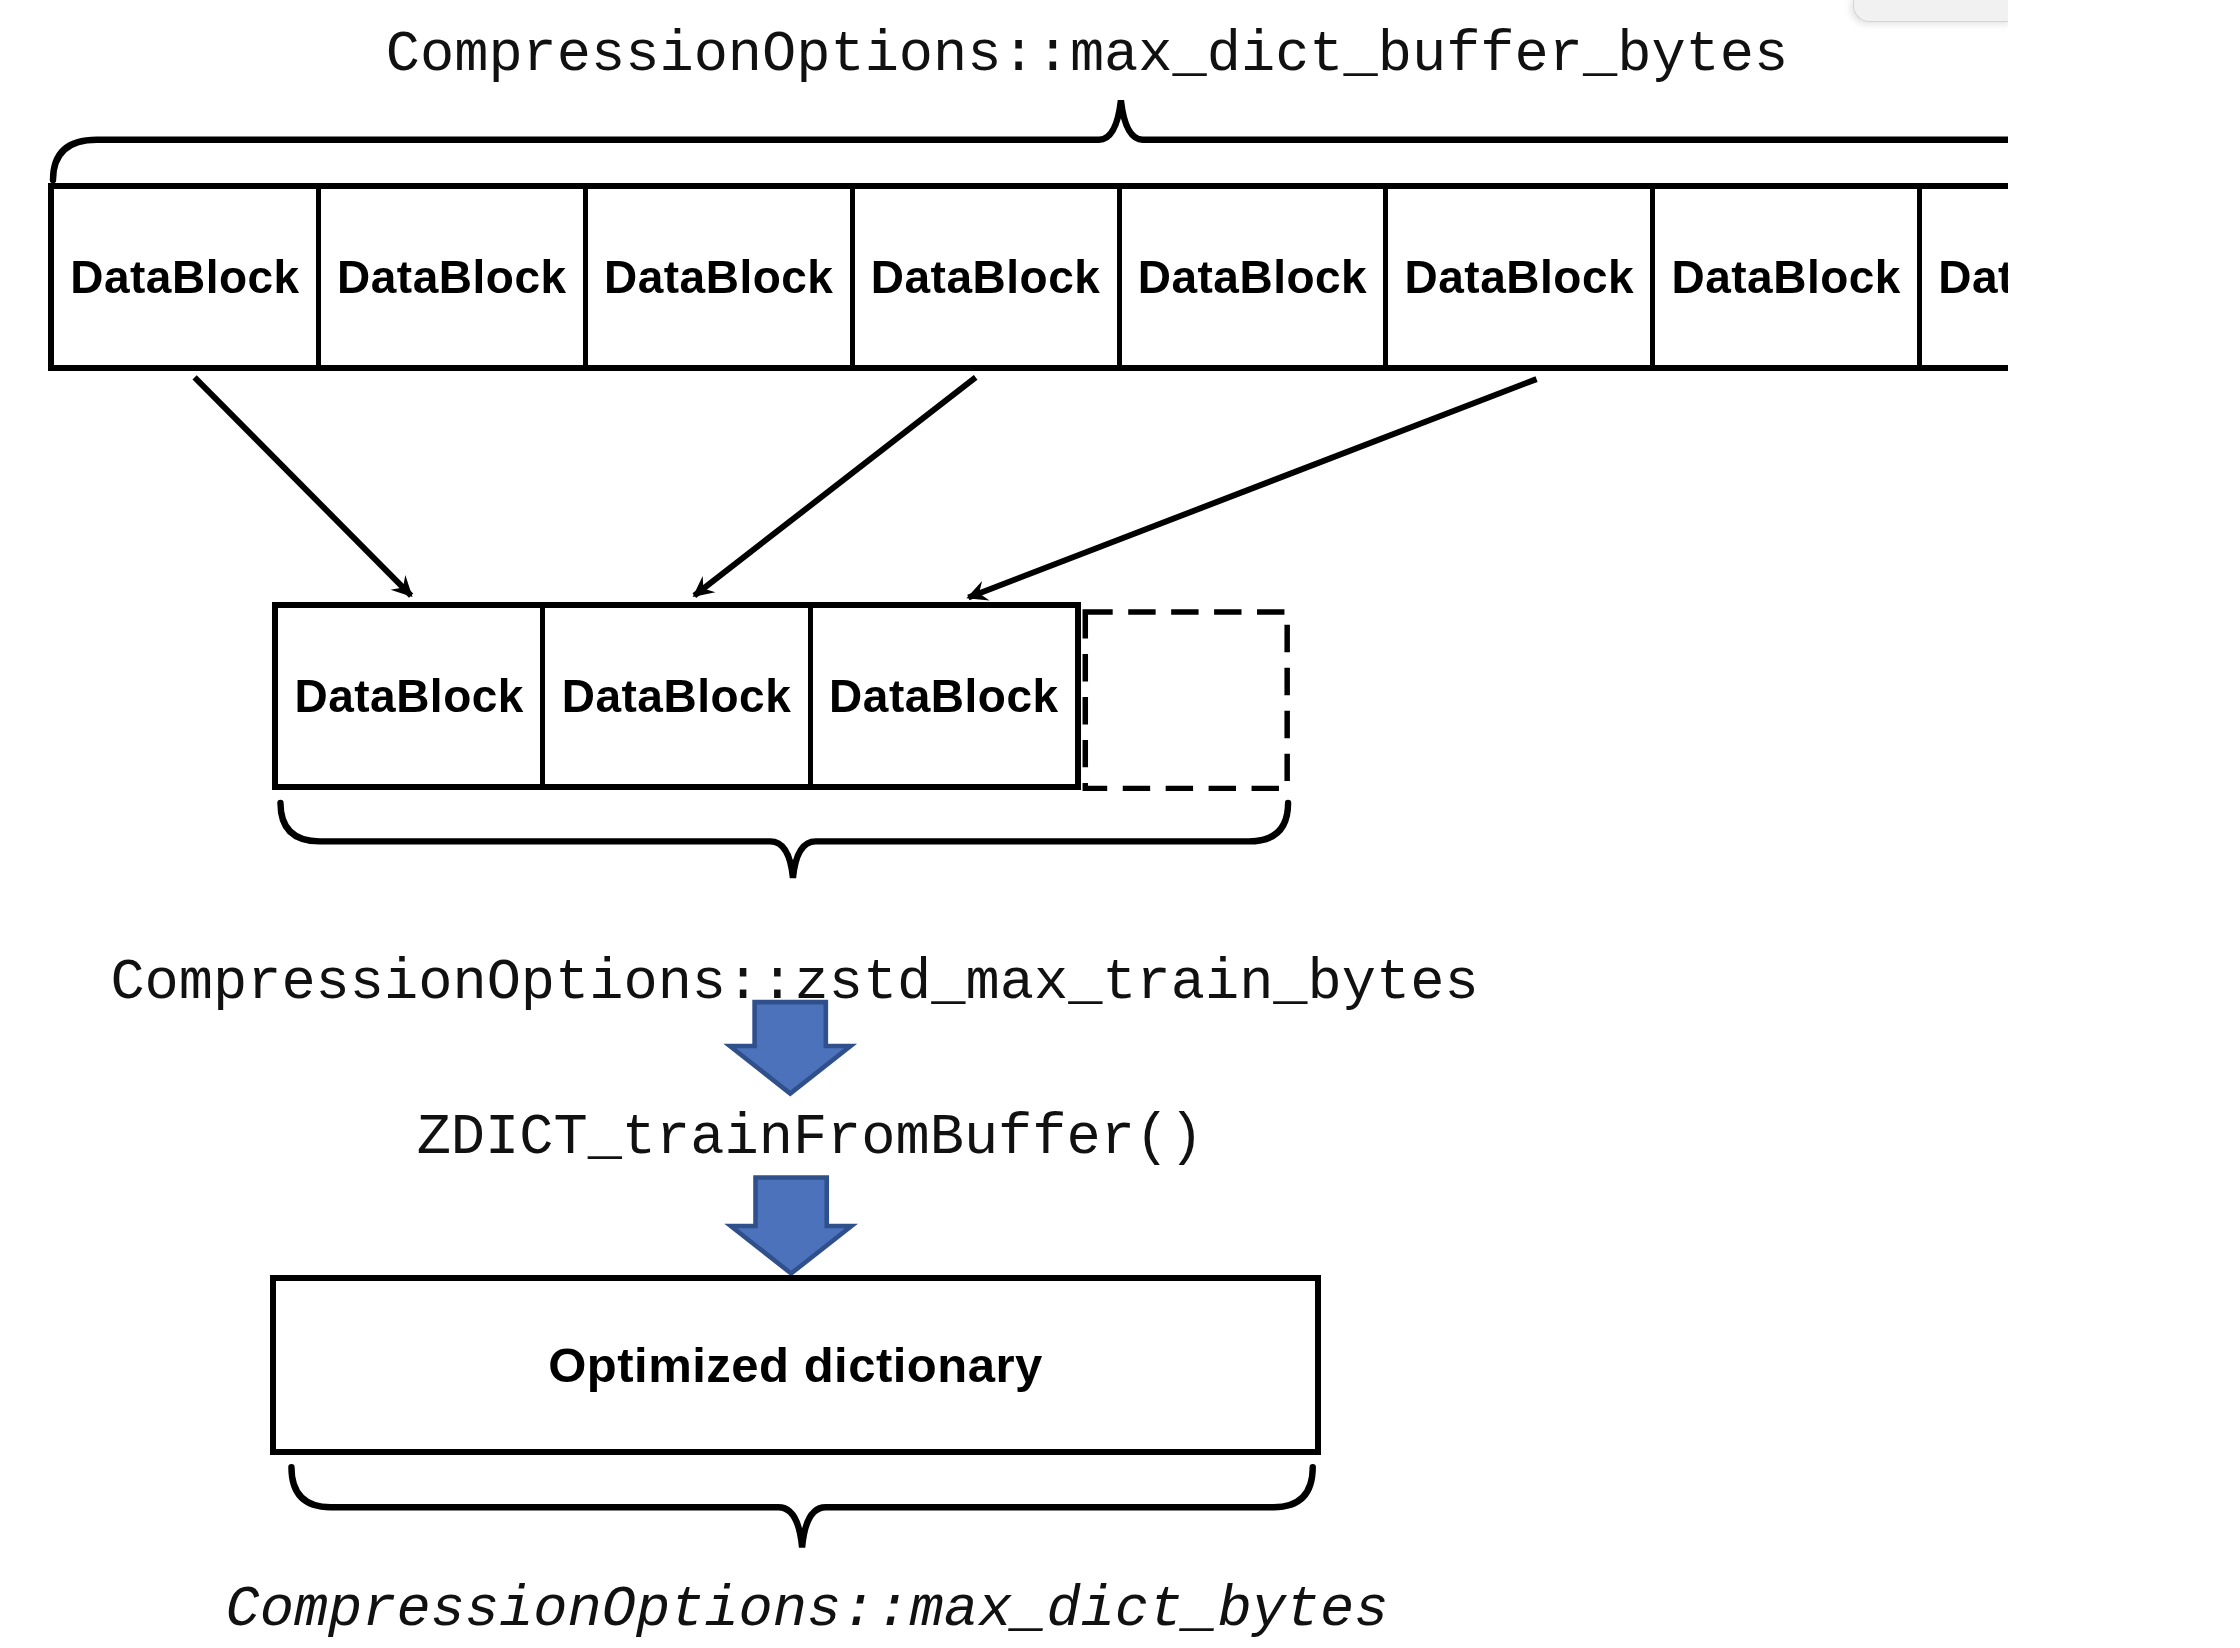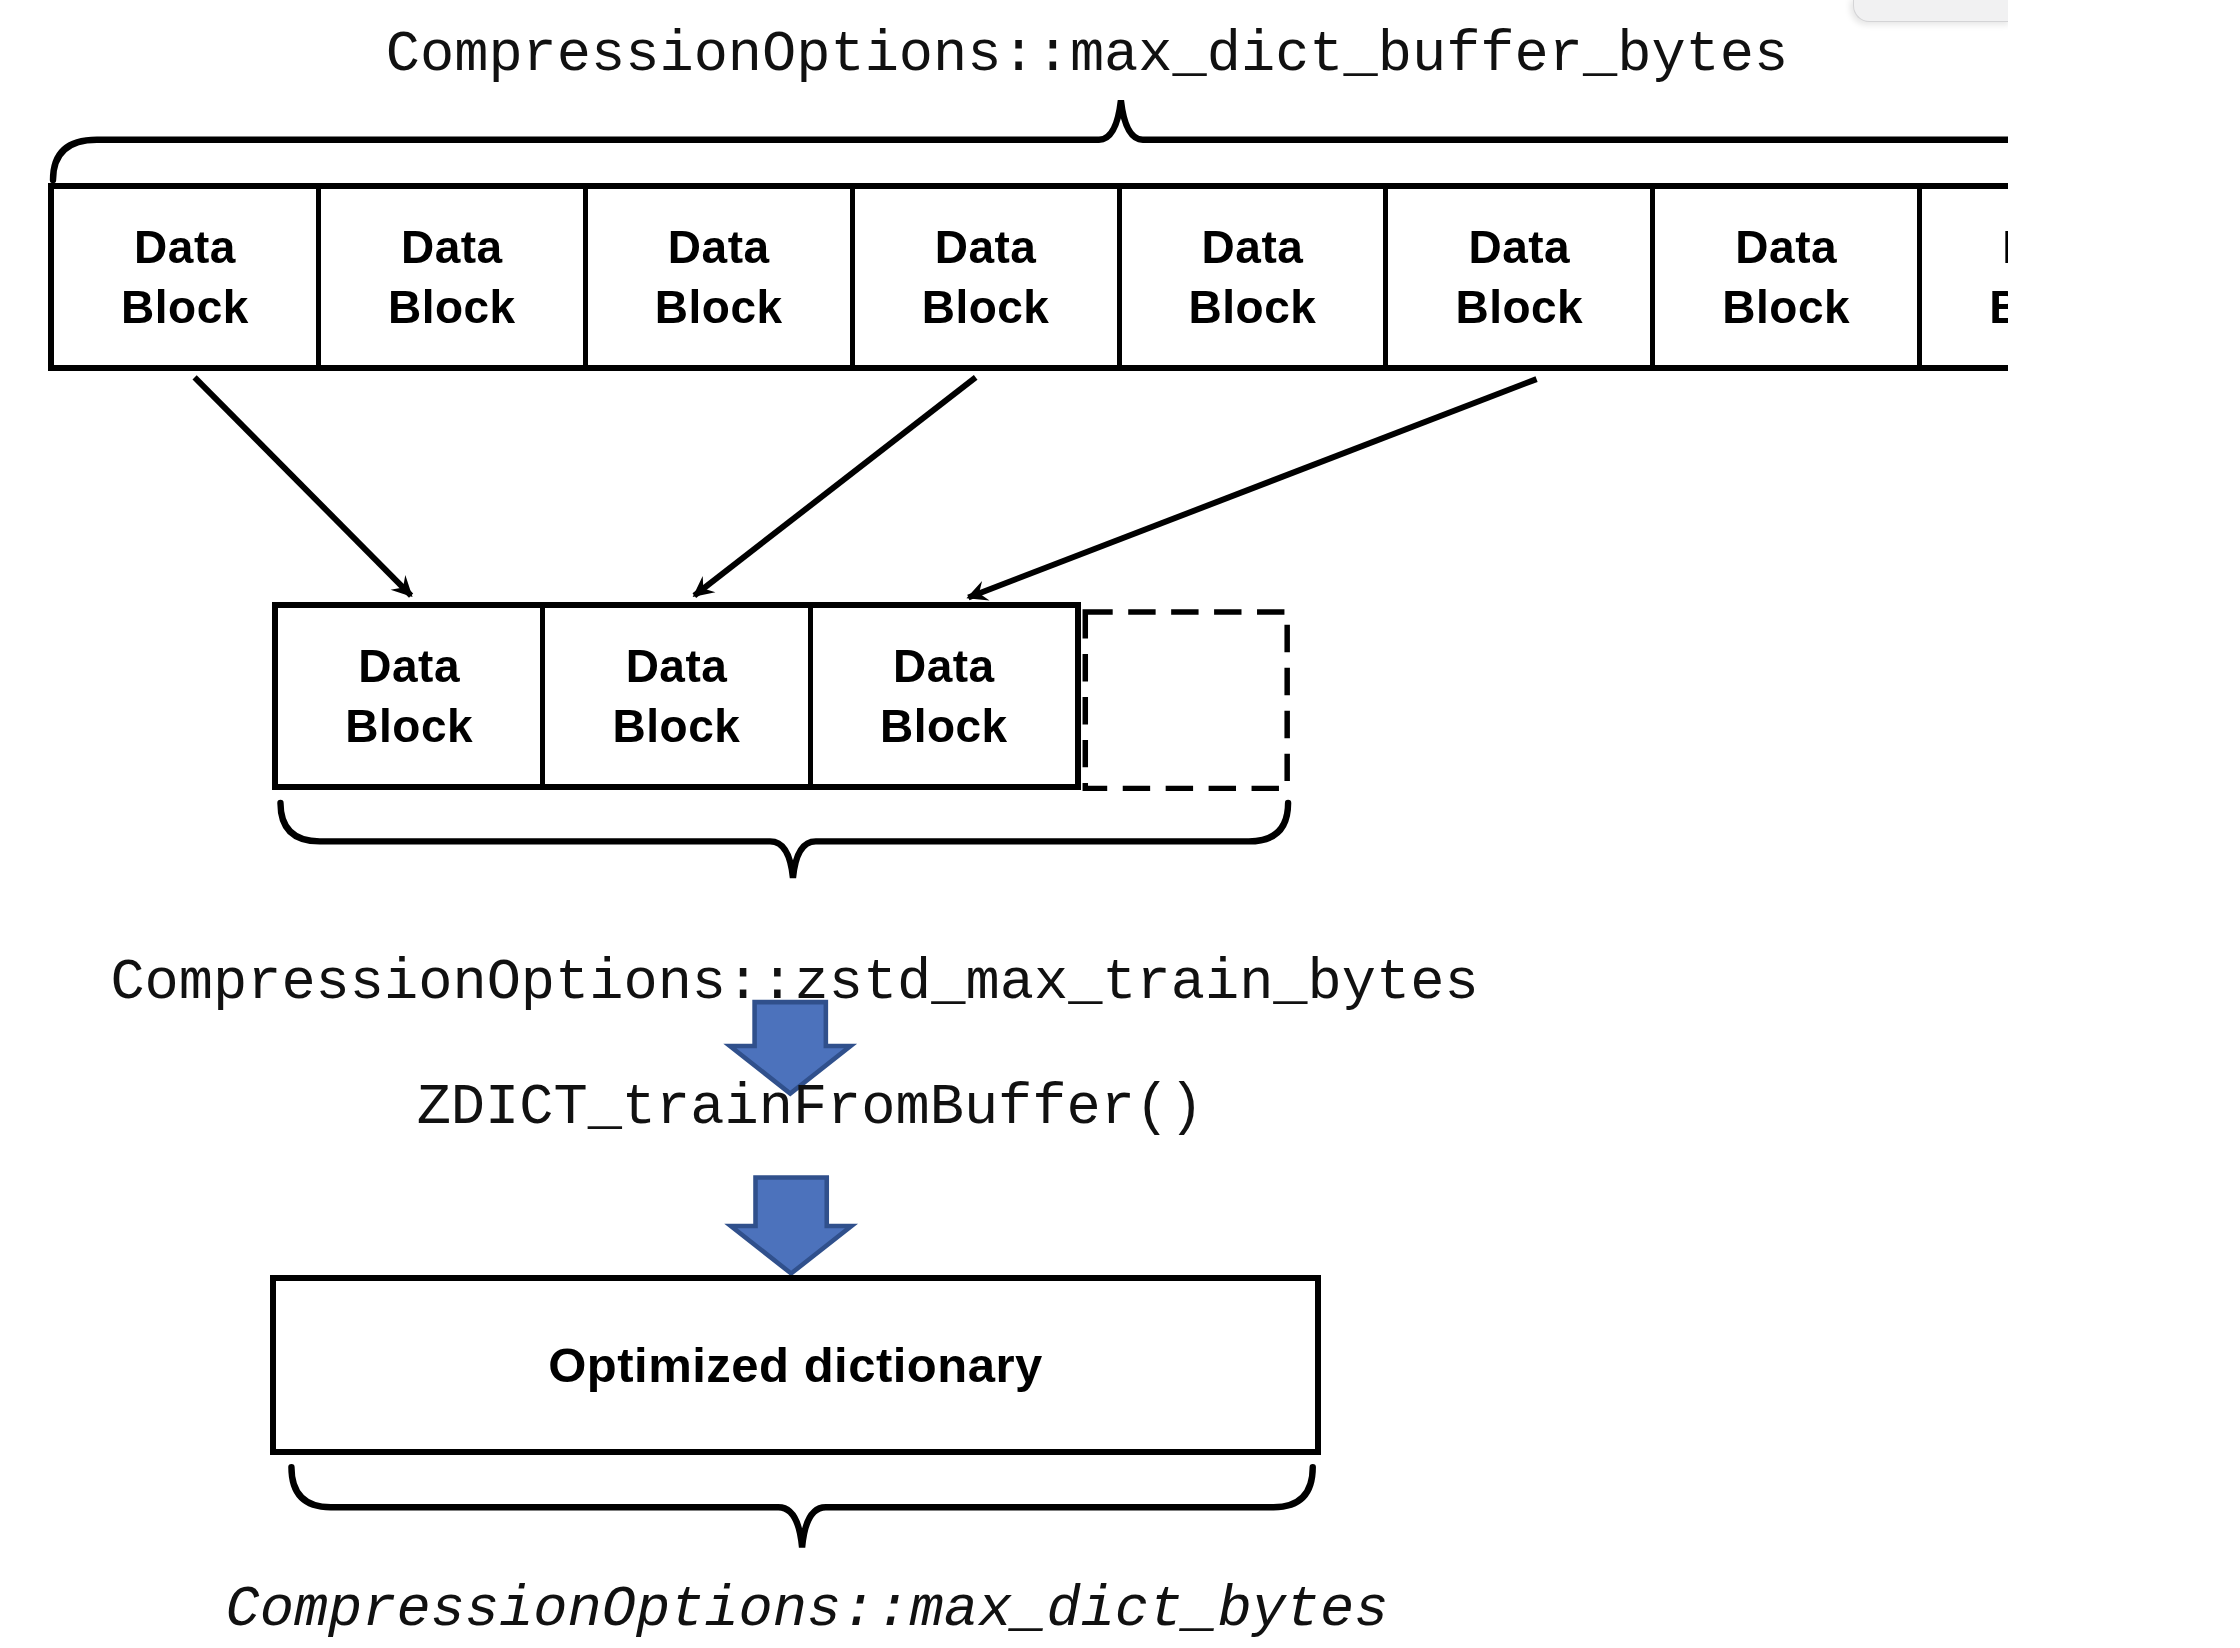--- a/index.html
+++ b/index.html
@@ -11,38 +11,38 @@
 
   
   .mono{
     position:absolute;font-family:"Liberation Mono","DejaVu Sans Mono",monospace;
     font-size:57px;line-height:66px;text-align:center;white-space:nowrap;color:#111;
   }
 
   
   .row{position:absolute;display:flex;border:6.4px solid #000;background:#fff;}
   .block{
-    flex:1 1 0;display:flex;flex-direction:column;align-items:center;justify-content:center;
+    flex:1 1 0;display:flex;flex-direction:row;align-items:center;justify-content:center;
     border-right:5.5px solid #000;background:#fff;
     font-size:46px;font-weight:600;line-height:60px;letter-spacing:0.5px;
   }
   .block:last-child{border-right:none;}
 
   .top-row{left:48px;top:183px;width:2130px;height:176px;}
   .mid-row{left:272px;top:602px;width:797px;height:176px;}
 
   .dict-box{
     position:absolute;left:270px;top:1275px;width:1039px;height:168px;
     border:6.4px solid #000;background:#fff;display:flex;align-items:center;justify-content:center;
     font-size:49px;font-weight:600;letter-spacing:0.5px;text-align:right;
   }
 
   .label-top{left:365px;top:22px;width:1444px;}
   .label-train{left:91px;top:914px;width:1407px;margin-top:36px;}
-  .label-zdict{left:408px;top:1075px;width:804px;}
+  .label-zdict{left:408px;top:1105px;width:804px;}
   .label-bottom{left:216px;top:1577px;width:1182px;font-style:italic;}
 
   
   .corner-chip{
     position:absolute;top:-2.7px;right:-3.7px;width:157px;height:24px;
     background:#f1f1f2;border:1.8px solid #d4d4d6;border-top:none;
     border-bottom-left-radius:16.4px;
     box-shadow:-2.7px 2.7px 6.4px rgba(0,0,0,0.10);
   }
 </style>

